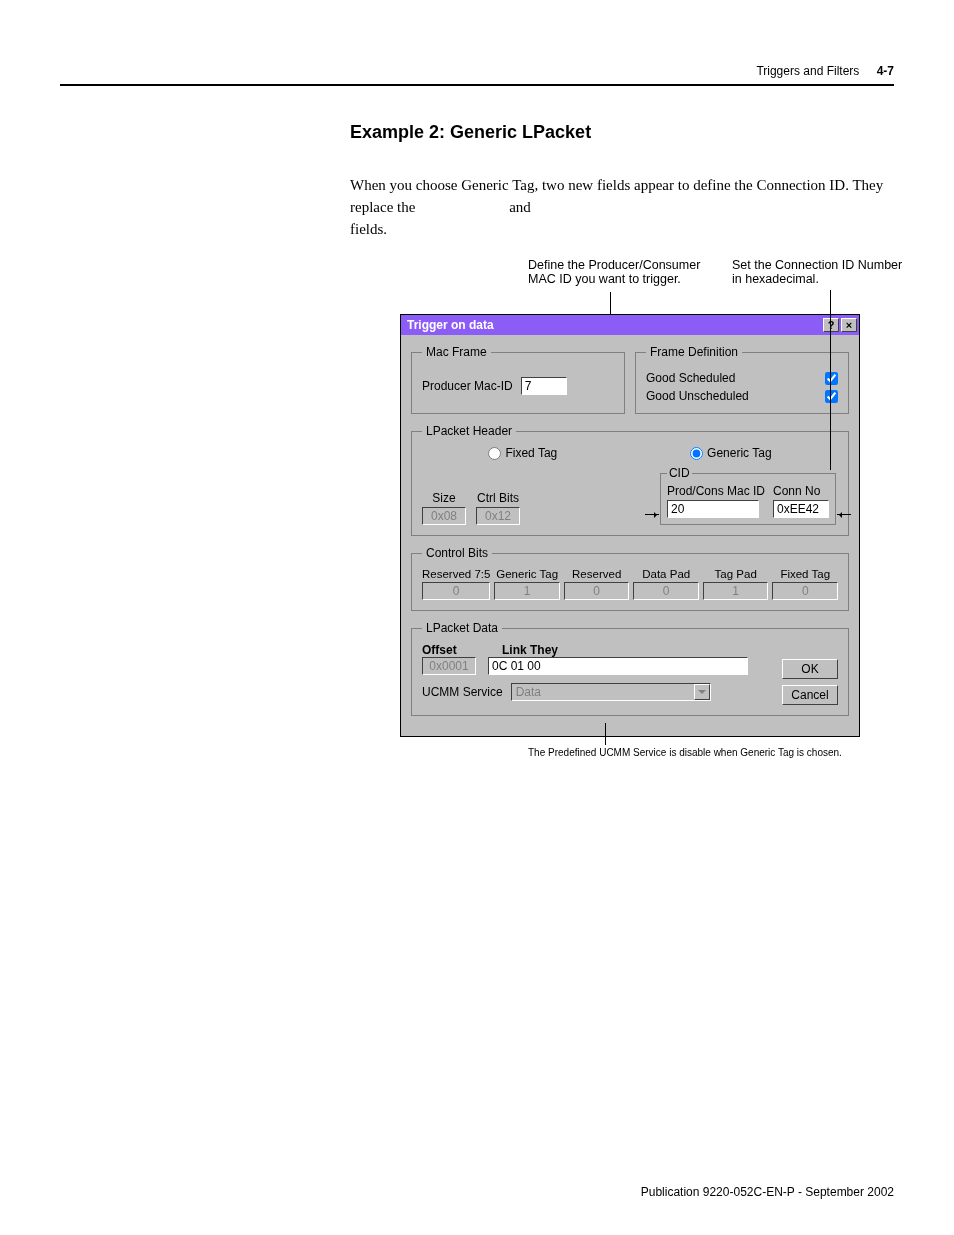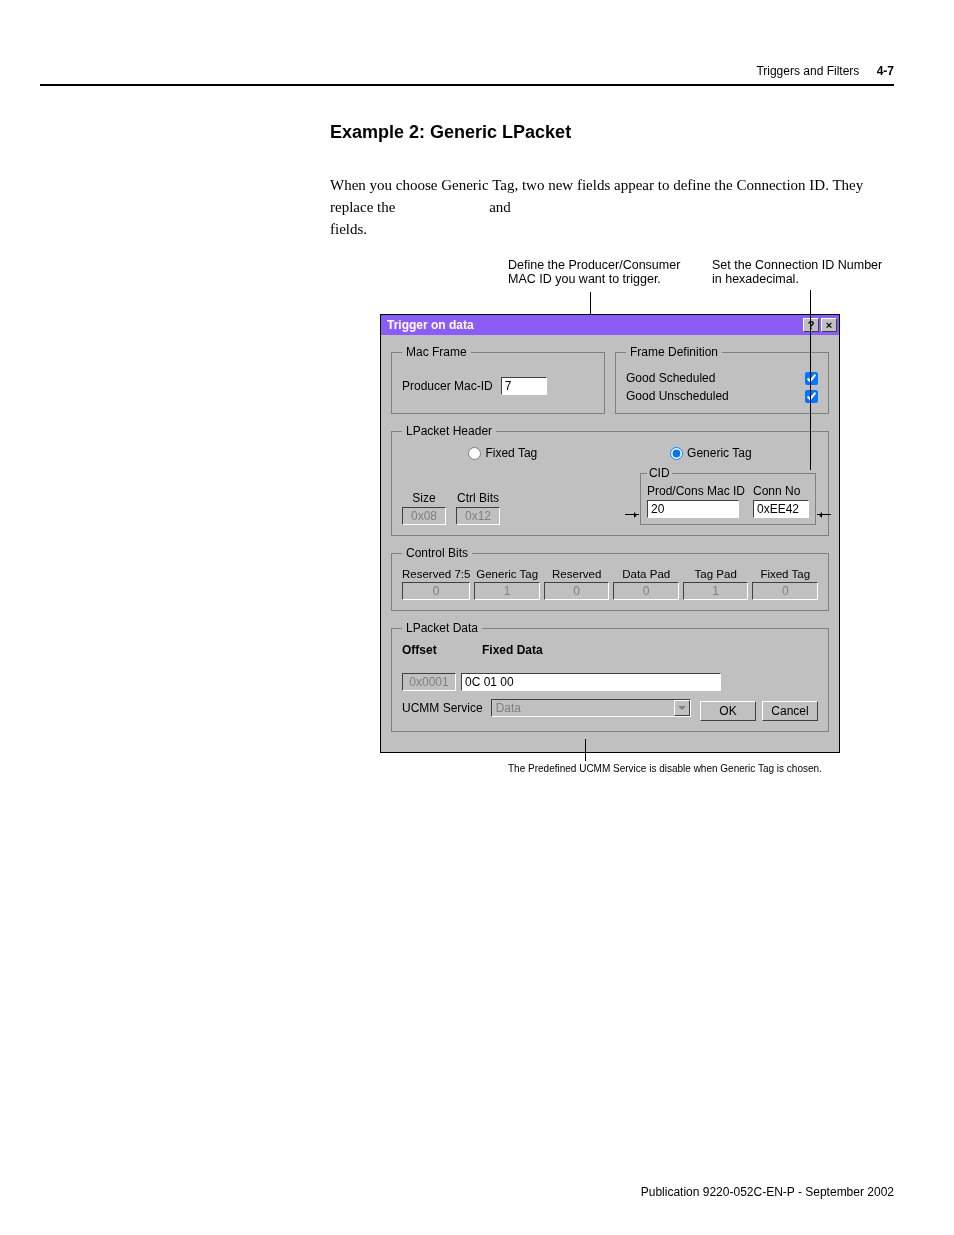--- a/index.html
+++ b/index.html
@@ -7,21 +7,21 @@
     margin: 0;
     padding: 0;
     background: #fff;
     font-family: "Times New Roman", Georgia, serif;
     color: #000;
     width: 954px;
     height: 1235px;
     position: relative;
   }
   .page {
-    padding: 64px 60px 0 40px;
+    padding: 64px 60px 0 60px;
     height: 100%;
     position: relative;
   }
   .running-head {
     text-align: right;
     font-family: Arial, Helvetica, sans-serif;
     font-size: 12px;
     padding-bottom: 6px;
   }
   .running-head .pg { font-weight: bold; margin-left: 14px; }
@@ -153,21 +153,21 @@
 
   .btn3d {
     border-top: 1px solid #fff; border-left: 1px solid #fff;
     border-right: 1px solid #404040; border-bottom: 1px solid #404040;
     background:#c0c0c0;
     padding: 2px 0;
     width: 56px;
     text-align:center;
     font: inherit;
   }
-  .rightbtns { position:absolute; right:10px; bottom:10px; display:flex; flex-direction:row; gap:6px; }
+  .rightbtns { position:absolute; right:10px; bottom:10px; display:flex; flex-direction:column; gap:6px; }
 
   .selectwrap { display:flex; align-items:center; gap:8px; margin-top:8px; }
   .selectbox {
     display:flex; align-items:center;
     border-top: 1px solid #404040;
     border-left: 1px solid #404040;
     border-right: 1px solid #fff;
     border-bottom: 1px solid #fff;
     background:#c0c0c0;
     height:18px; width:200px;
@@ -304,23 +304,23 @@
               <div class="bitcell"><div class="lbl">Data Pad</div><input class="txtbox ro" readonly="" value="0" style="width: 100%;"></div>
               <div class="bitcell"><div class="lbl">Tag Pad</div><input class="txtbox ro" readonly="" value="1" style="width: 100%;"></div>
               <div class="bitcell"><div class="lbl">Fixed Tag</div><input class="txtbox ro" readonly="" value="0" style="width: 100%;"></div>
             </div>
         </fieldset>
 
         <fieldset class="gb" style="position:relative; padding-bottom:14px;">
           <legend>LPacket Data</legend>
           <div style="display:flex; gap:20px;font-weight:bold;">
             <div style="width:60px">Offset</div>
-            <div>Fixed Data</div>
-          </div>
-          <div style="display:flex; gap:5px; margin-top:16px;">
+            <div>Link They</div>
+          </div>
+          <div style="display:flex; gap:12px; margin-top:0;">
             <input class="txtbox ro" style="width: 54px;" readonly="" value="0x0001">
             <input class="txtbox" style="width: 260px;" value="0C 01 00">
           </div>
           <div class="selectwrap">
             <span>UCMM Service</span>
             <div class="selectbox">
               <span>Data</span>
               <span class="sbtn"></span>
             </div>
           </div>

